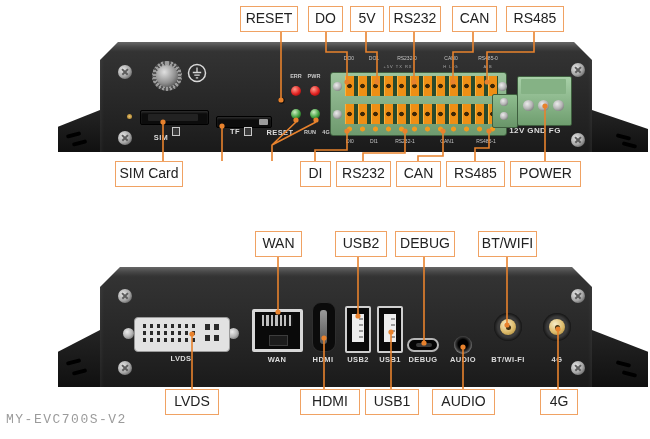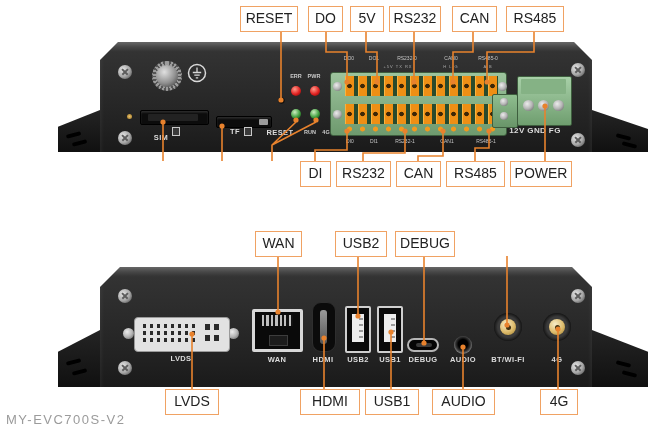--- a/index.html
+++ b/index.html
@@ -38,21 +38,21 @@
   .tp{position:absolute;transform:translateX(-50%);font-size:4px;color:#aaa;white-space:nowrap;letter-spacing:1px;}
   .tiny{position:absolute;transform:translateX(-50%);font-size:5.5px;font-weight:bold;color:#c9c9c9;white-space:nowrap;}
   
   .trow{position:absolute;width:153px;
         background-image:radial-gradient(circle at 4.5px 10px,#3d2606 2px,rgba(0,0,0,0) 2.6px),
           linear-gradient(90deg,#f9b440 0,#f9b440 1.5px,#ee8f15 1.5px,#ee8f15 9px,#2a4a2c 9px,#2a4a2c 13px);
         background-size:13px 100%;background-repeat:repeat-x;}
   .holes{position:absolute;width:153px;height:6px;
         background-image:radial-gradient(circle at 4.5px 3px,#f29a1e 2.2px,rgba(0,0,0,0) 2.8px);
         background-size:13px 6px;background-repeat:repeat-x;}
-  .model{position:absolute;left:6px;top:412px;font-family:Liberation Sans, sans-serif;
+  .model{position:absolute;left:6px;top:412px;font-family:Liberation Mono, monospace;
          font-size:13px;letter-spacing:1.5px;color:#9b9b9b;}
   .gpost{position:absolute;width:30px;height:30px;border-radius:50%;
          background:repeating-conic-gradient(#9c9c9c 0 8deg,#565656 8deg 16deg);}
   .gpost::before{content:"";position:absolute;inset:4px;border-radius:50%;
          background:radial-gradient(circle at 38% 32%,#e0e0e0,#909090 55%,#3c3c3c 95%);}
   .darkslot{position:absolute;background:#0c0c0c;border:1px solid #000;border-radius:2px;
          box-shadow:inset 0 1.5px 2px rgba(255,255,255,.14);}
   .cardic{position:absolute;width:6px;height:7px;border:1px solid #c9c9c9;background:#3a3a3a;}
 </style>
 </head>
@@ -118,25 +118,26 @@
     </g>
   </svg>
 
   <div class="co" style="left:240px;top:6px;width:58px">RESET</div>
   <div class="co" style="left:308px;top:6px;width:35px">DO</div>
   <div class="co" style="left:350px;top:6px;width:34px">5V</div>
   <div class="co" style="left:389px;top:6px;width:52px">RS232</div>
   <div class="co" style="left:452px;top:6px;width:45px">CAN</div>
   <div class="co" style="left:506px;top:6px;width:58px">RS485</div>
 
+  <div class="co" style="left:115px;top:161px;width:68px">SIM Card</div>
   <div class="co" style="left:300px;top:161px;width:31px">DI</div>
   <div class="co" style="left:336px;top:161px;width:55px">RS232</div>
   <div class="co" style="left:396px;top:161px;width:45px">CAN</div>
   <div class="co" style="left:446px;top:161px;width:59px">RS485</div>
-  <div class="co" style="left:510px;top:161px;width:62px">POWER</div>
+  <div class="co" style="left:510px;top:161px;width:71px">POWER</div>
 
   <div class="wing" style="left:58px;top:110px;width:42px;height:42px;clip-path:polygon(100% 0,0 40%,0 100%,100% 100%)">
     <div class="slot" style="left:8px;top:23px;transform:rotate(-14deg)"></div>
     <div class="slot" style="left:14px;top:31px;transform:rotate(-14deg)"></div>
   </div>
   <div class="wing" style="left:592px;top:110px;width:56px;height:42px;clip-path:polygon(0 0,100% 45%,100% 100%,0 100%)">
     <div class="slot" style="left:24px;top:25px;transform:rotate(14deg)"></div>
     <div class="slot" style="left:30px;top:33px;transform:rotate(14deg)"></div>
   </div>
 
@@ -211,20 +212,21 @@
       <div class="ms" style="left:5px;top:23px;width:11px;height:11px"></div>
       <div class="ms" style="left:20px;top:23px;width:11px;height:11px"></div>
       <div class="ms" style="left:35px;top:23px;width:11px;height:11px"></div>
     </div>
     <span class="plab" style="left:435px;top:84px;font-size:8px">12V GND FG</span>
   </div>
 
   <div class="co" style="left:255px;top:231px;width:47px">WAN</div>
   <div class="co" style="left:335px;top:231px;width:52px">USB2</div>
   <div class="co" style="left:395px;top:231px;width:60px">DEBUG</div>
+  <div class="co" style="left:478px;top:231px;width:59px">BT/WIFI</div>
 
   <div class="co" style="left:165px;top:389px;width:54px">LVDS</div>
   <div class="co" style="left:300px;top:389px;width:60px">HDMI</div>
   <div class="co" style="left:365px;top:389px;width:54px">USB1</div>
   <div class="co" style="left:432px;top:389px;width:63px">AUDIO</div>
   <div class="co" style="left:540px;top:389px;width:38px">4G</div>
 
   <div class="wing" style="left:58px;top:330px;width:42px;height:57px;clip-path:polygon(100% 0,0 38%,0 100%,100% 100%)">
     <div class="slot" style="left:8px;top:30px;transform:rotate(-14deg)"></div>
     <div class="slot" style="left:14px;top:40px;transform:rotate(-14deg)"></div>

